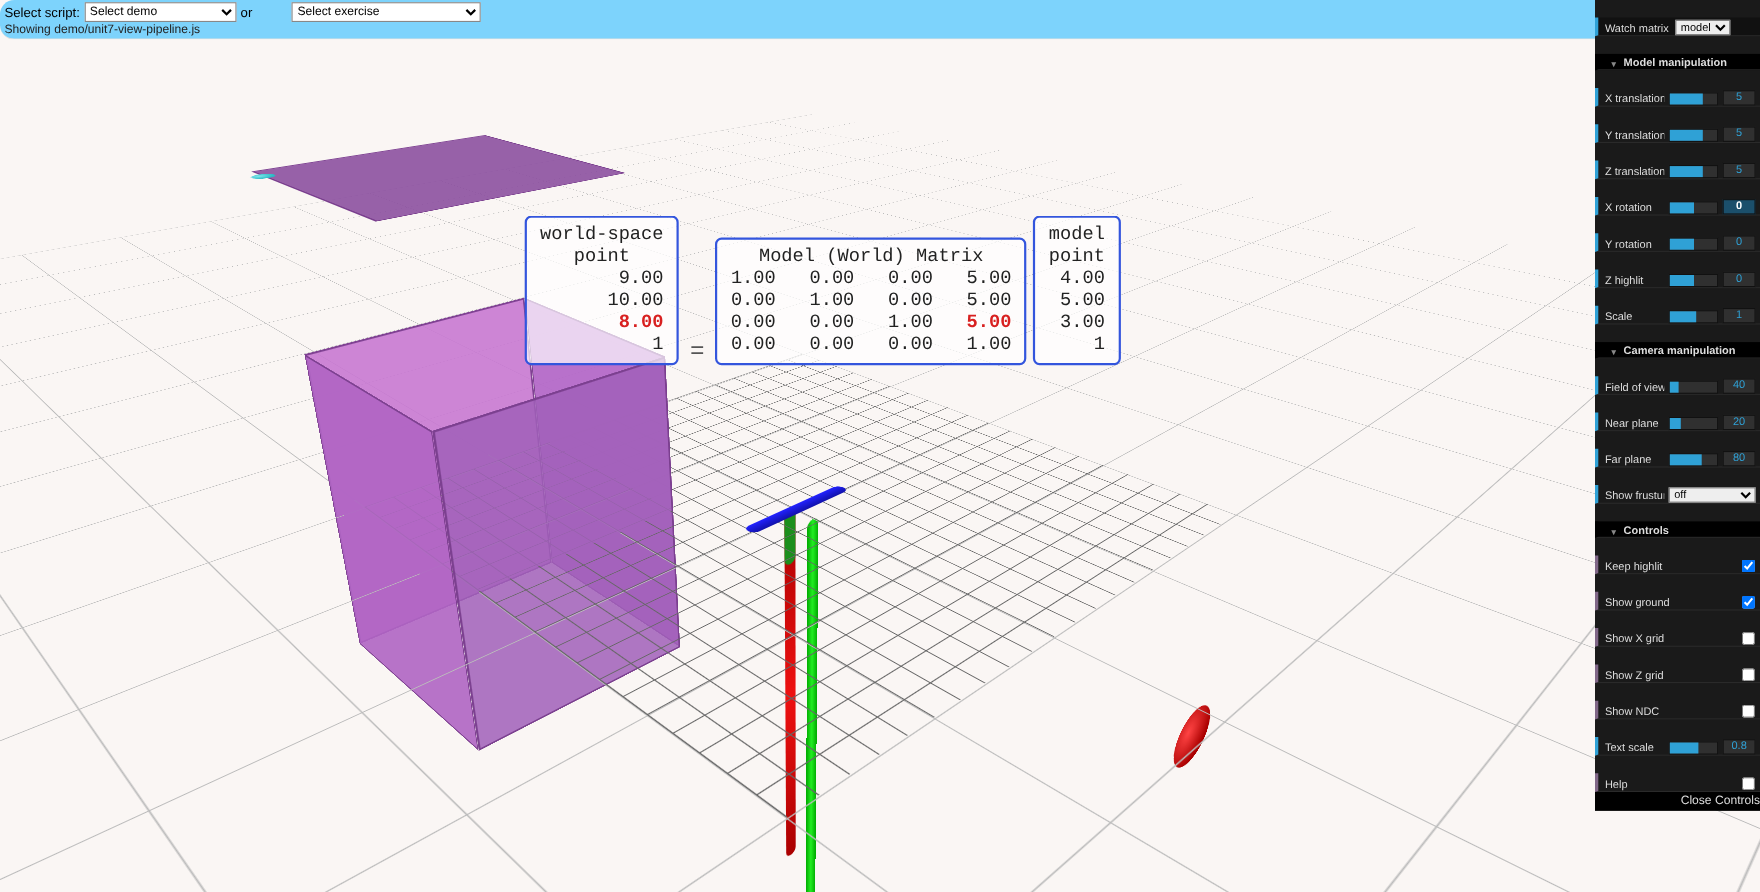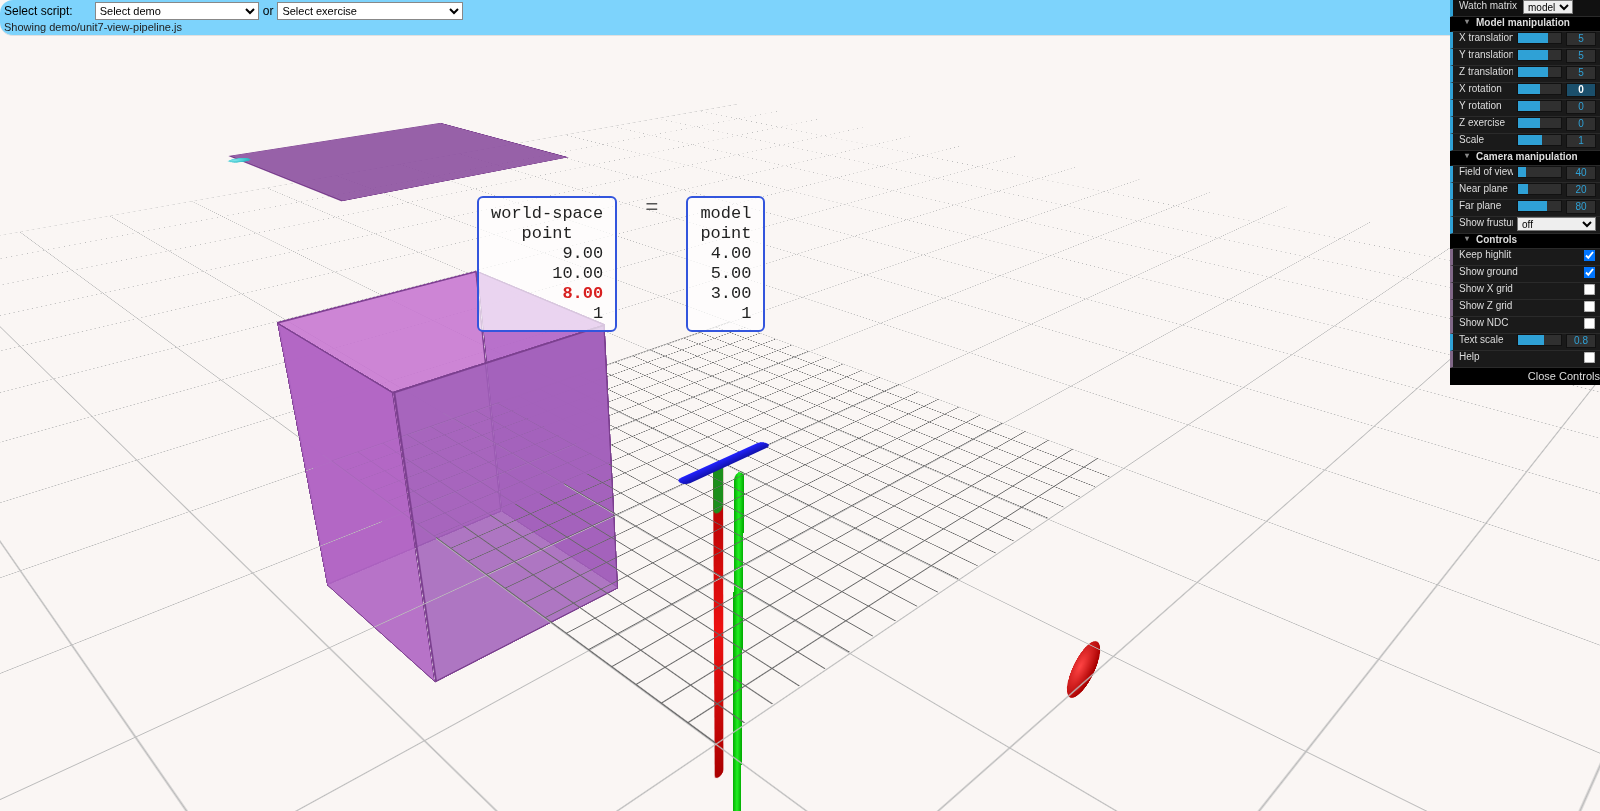--- a/index.html
+++ b/index.html
@@ -21,22 +21,22 @@
     z-index: 10;
     border-radius: 13px;
   }
   .topbar-row1 { display:flex; align-items:center; gap:4px; }
   .topbar select {
     font-size: 11px;
     height: 18px;
     border: 1px solid #888;
     background: #fff;
   }
-  .sel-demo { width: 164px; margin-left: 18px; }
-  .sel-exercise { width: 186px; }
+  .sel-demo { width: 138px; }
+  .sel-exercise { width: 172px; margin-left: 32px; }
   .showing-line { font-size: 11px; color:#222; margin-top:1px; }
 
   
   .scene-wrap {
     position: absolute;
     left: 0; top: 24px; right: 150px; bottom: 0;
     perspective: 1100px;
   }
   .scene {
     position:absolute;
@@ -133,22 +133,22 @@
     background: radial-gradient(circle at 35% 35%, #7fe8ec, #29b8c3 70%);
     left:-312px; top:-316px;
     transform: translateZ(302px);
   }
 
   
   .matrix-overlay {
     position:absolute;
     left: 434px; top: 196px;
     display:flex;
-    align-items:flex-start;
-    gap: 24px;
+    align-items:flex-end;
+    gap: 6px;
     z-index:5;
     font-family: "Courier New", monospace;
     font-size: 17px;
     color:#222;
     padding-left:43px;
   }
   .panel {
     background: rgba(255,255,255,.70);
     border: 2px solid #3355dd;
     border-radius: 6px;
@@ -166,27 +166,28 @@
     right:0; top:0;
     width:150px;
     background:#1a1a1a;
     color:#ddd;
     font-size:10px;
     z-index:20;
     user-select:none;
   }
   .gui .row {
     display:flex;
-    align-items:flex-start;
+    align-items:flex-end;
     height:17px;
     padding: 0 4px 0 6px;
     border-bottom:1px solid #2a2a2a;
     border-left:3px solid transparent;
     gap:4px;
     box-sizing: border-box;
+    margin-top: 16px;
   }
   .gui .row.head {
     background:#000;
     font-weight:bold;
     border-left-color:#000;
     cursor:pointer;
     height:15px;
     padding-left:12px;
   }
   .gui .row.head::before {
@@ -265,20 +266,27 @@
   <div class="panel">
     <div class="title">world-space</div>
     <div class="title">point</div>
     <div>9.00</div>
     <div>10.00</div>
     <div class="hot">8.00</div>
     <div>1</div>
   </div>
   <div class="eq">=</div>
   <div class="panel">
+    <div class="title">Model (World) Matrix</div>
+    <div>1.00   0.00   0.00   5.00</div>
+    <div>0.00   1.00   0.00   5.00</div>
+    <div><span>0.00   0.00   1.00   </span><span class="hot">5.00</span></div>
+    <div>0.00   0.00   0.00   1.00</div>
+  </div>
+  <div class="panel">
     <div class="title">model</div>
     <div class="title">point</div>
     <div>4.00</div>
     <div>5.00</div>
     <div>3.00</div>
     <div>1</div>
   </div>
 </div>
 
 <div class="gui">
@@ -319,21 +327,21 @@
         <div class="valbox hot">0</div>
       </div>
       <div class="row num">
         <span class="label">Y rotation</span>
         <div class="slider">
           <div class="fill" style="width:50%"></div>
         </div>
         <div class="valbox">0</div>
       </div>
       <div class="row num">
-        <span class="label">Z exercise</span>
+        <span class="label">Z highlit</span>
         <div class="slider">
           <div class="fill" style="width:50%"></div>
         </div>
         <div class="valbox">0</div>
       </div>
       <div class="row num">
         <span class="label">Scale</span>
         <div class="slider">
           <div class="fill" style="width:55%"></div>
         </div>

